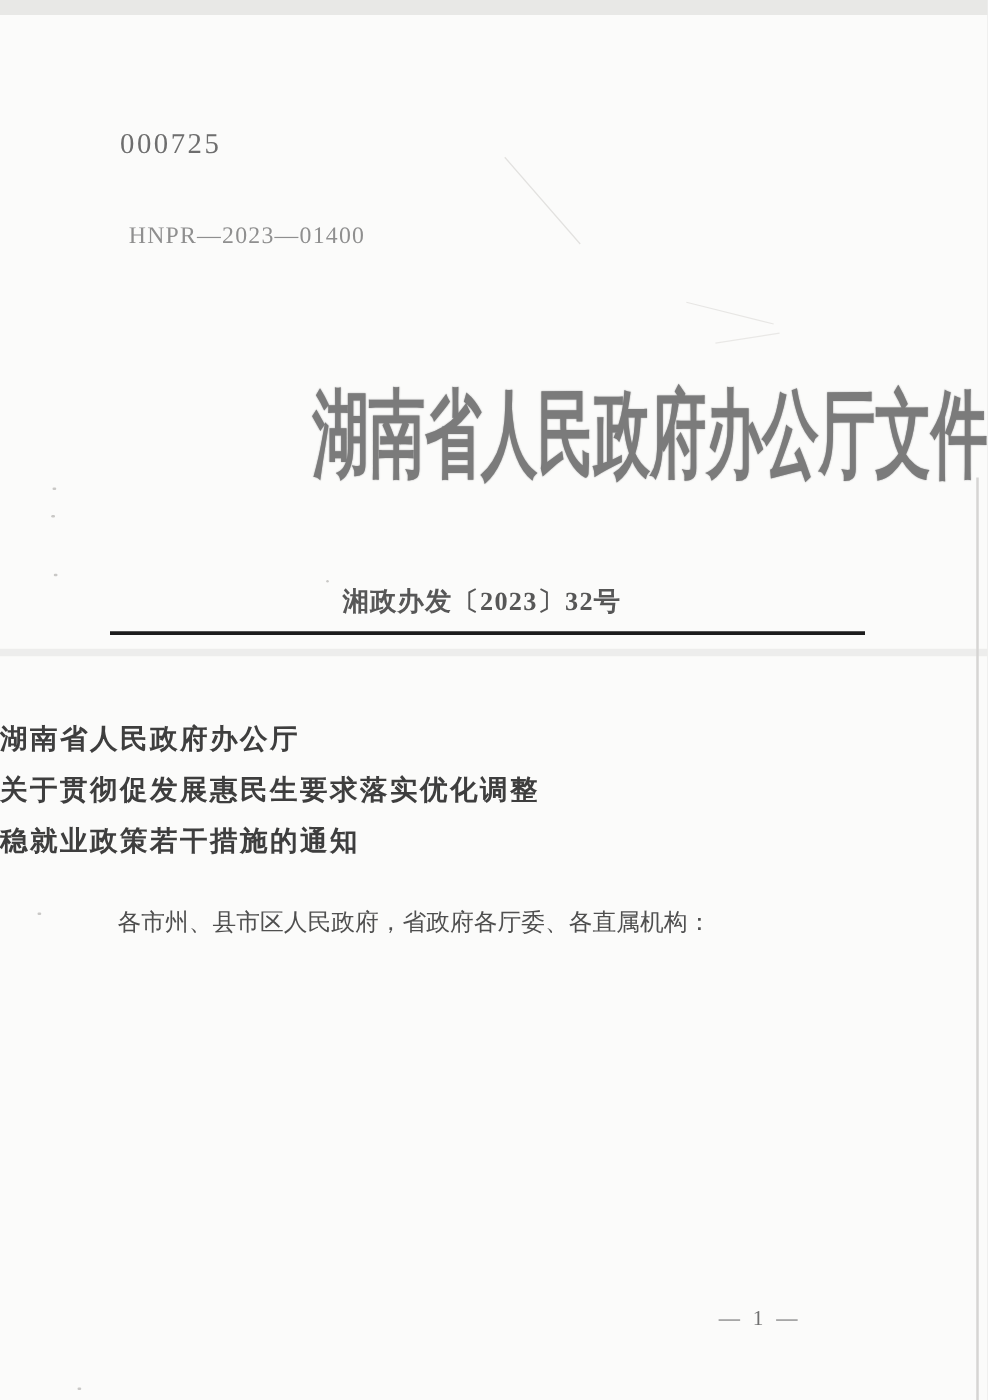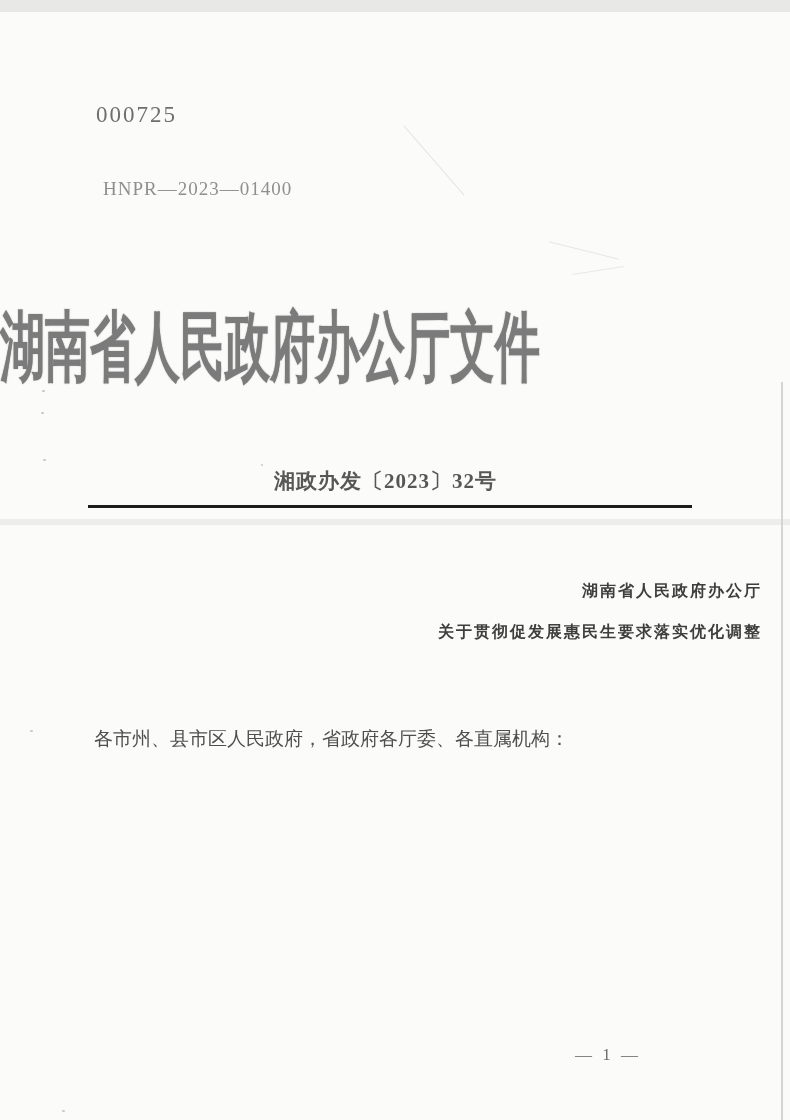--- a/index.html
+++ b/index.html
@@ -26,21 +26,21 @@
     left: 103px; top: 166px;
     font-size: 19px;
     letter-spacing: 1px;
     color: #8f8f8f;
   }
 
   .banner {
     position: absolute;
     left: 0; top: 313px;
     width: 100%;
-    text-align: left;
+    text-align: right;
     white-space: nowrap;
   }
   .banner-text {
     display: inline-block;
     font-size: 45px;
     line-height: 46px;
     font-weight: bold;
     color: #7b7b7b;
     letter-spacing: 0px;
     transform: scaleY(1.7);
@@ -74,22 +74,22 @@
     width: 790px; height: 6px;
     background: rgba(178,176,170,0.18);
   }
 
   .doc-title {
     position: absolute;
     left: 0; top: 558px;
     width: 100%;
     padding-right: 28px;
     box-sizing: border-box;
-    text-align: right;
-    font-size: 16px;
+    text-align: left;
+    font-size: 22px;
     font-weight: bold;
     letter-spacing: 2px;
     line-height: 41px;
     color: #3e3e3e;
   }
 
   .body-block {
     position: absolute;
     left: 94px; top: 707px;
     width: 618px;
@@ -152,20 +152,21 @@
   </div>
 
   <div class="doc-number">湘政办发〔2023〕32号</div>
 
   <div class="header-rule"></div>
   <div class="scan-band"></div>
 
   <div class="doc-title">
     <div>湖南省人民政府办公厅</div>
     <div>关于贯彻促发展惠民生要求落实优化调整</div>
+    <div>稳就业政策若干措施的通知</div>
   </div>
 
   <div class="body-block">
     <div class="salutation">各市州、县市区人民政府，省政府各厅委、各直属机构：</div>
   </div>
 
   <div class="page-number">— 1 —</div>
 
   <div class="page-edge-line"></div>
 

